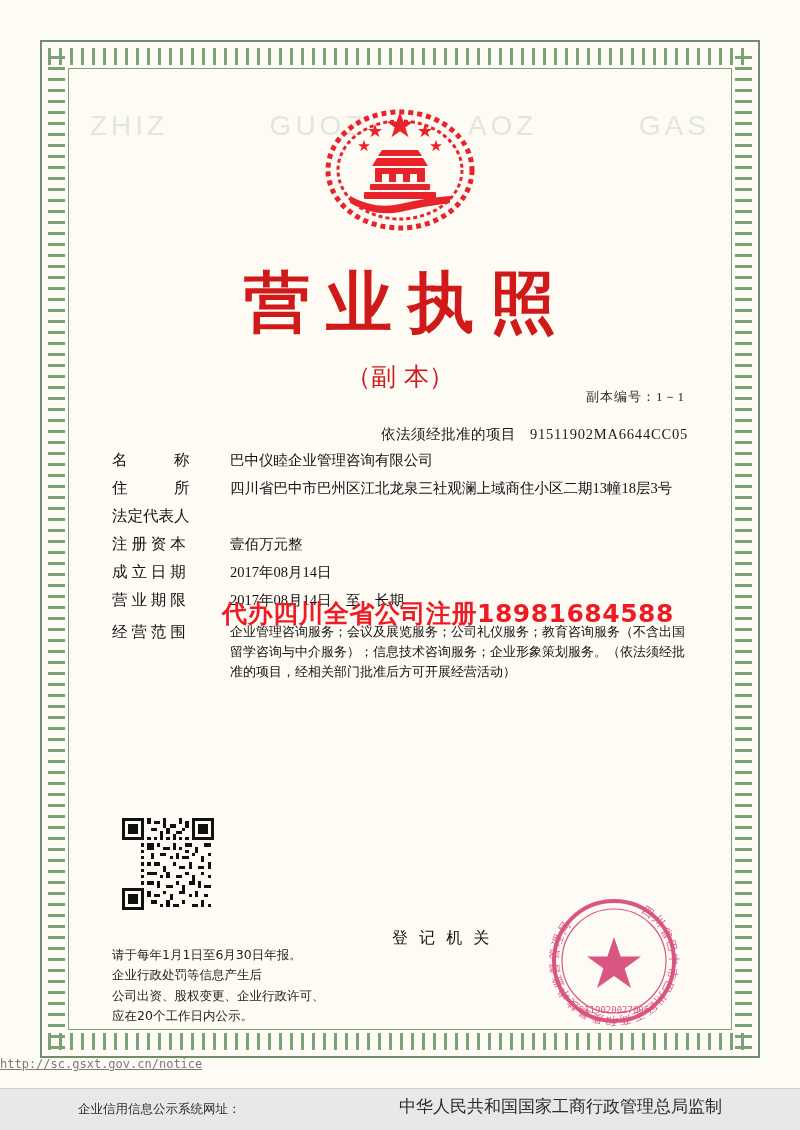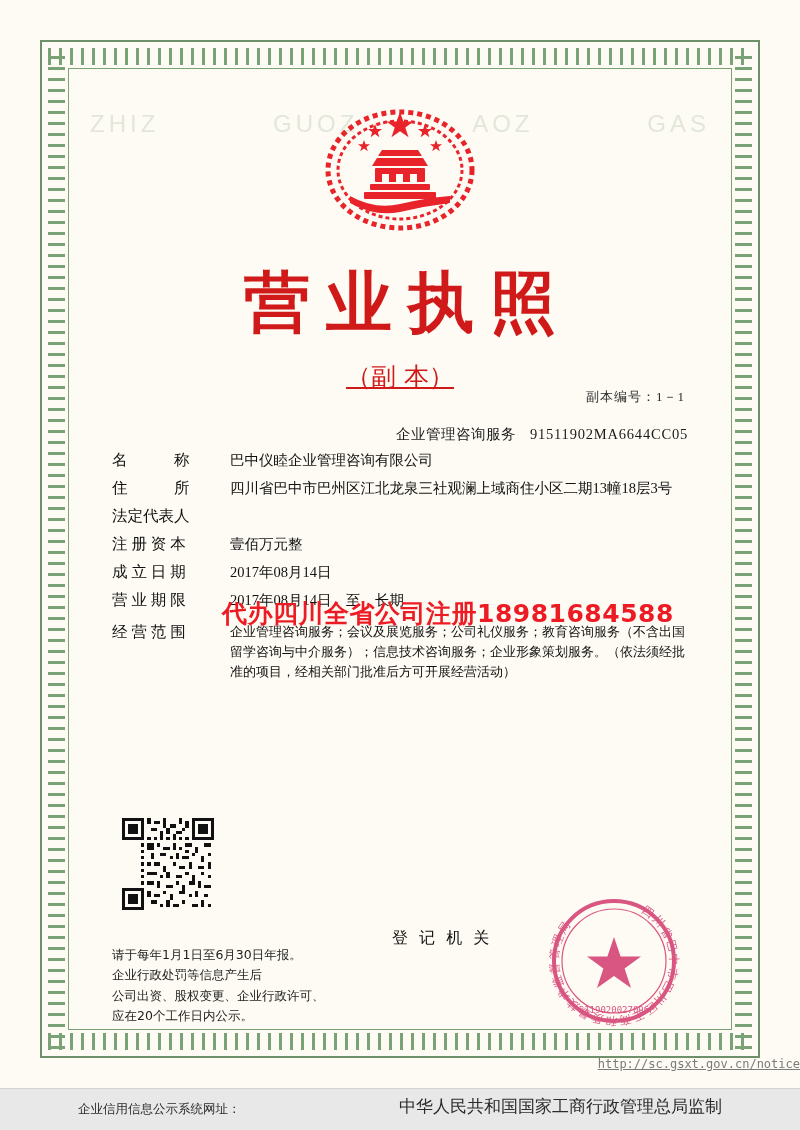--- a/index.html
+++ b/index.html
@@ -71,21 +71,21 @@
     left: 68px; top: 68px; right: 68px; bottom: 100px;
     border: 1px solid #7aa277;
   }
 
   
   .watermark-row {
     position: absolute;
     left: 90px; right: 90px; top: 110px;
     display: flex;
     justify-content: space-between;
-    font-size: 24px;
+    font-size: 28px;
     letter-spacing: 4px;
     color: #e2e7da;
     font-family: "Liberation Sans", sans-serif;
     user-select: none;
     pointer-events: none;
   }
 
   
   .emblem {
     position: absolute;
@@ -107,21 +107,20 @@
     text-indent: 16px;
     font-family: "DejaVu Serif", serif;
   }
   .subtitle {
     position: absolute;
     left: 0; right: 0; top: 360px;
     text-align: center;
     font-size: 25px;
     color: #d01a1a;
     font-family: "DejaVu Serif", serif;
-    text-decoration: underline;
   }
   .copy-no {
     position: absolute;
     right: 115px; top: 388px;
     font-size: 13px;
     color: #2a2a2a;
     letter-spacing: 1px;
   }
 
   
@@ -220,21 +219,21 @@
     position: absolute;
     left: 538px; top: 885px;
     width: 152px; height: 152px;
     opacity: 0.82;
   }
 
   
   .bottom-url {
     position: absolute;
     left: 0; right: 0; top: 1057px;
-    text-align: right;
+    text-align: left;
     font-size: 12px;
     color: #7b7b7b;
     font-family: "DejaVu Sans Mono", monospace;
     text-decoration: underline;
   }
   .bottom-bar {
     position: absolute;
     left: 0; right: 0; bottom: 0;
     height: 42px;
     background: #e8e8e8;
@@ -298,21 +297,21 @@
     </svg>
   </div>
 
   <div class="title">营业执照</div>
   <div class="subtitle">（副 本）</div>
   <div class="copy-no">
     <span>副本编号：</span><span>1－1</span>
   </div>
 
   <div class="credit-code">
-    <span>企业管理咨询服务</span><span class="code">91511902MA6644CC05</span>
+    <span>依法须经批准的项目</span><span class="code">91511902MA6644CC05</span>
   </div>
 
   <div class="fields">
 
     <div class="field-row">
       <div class="field-label">名　　　称</div>
       <div class="field-value">巴中仪睦企业管理咨询有限公司</div>
     </div>
 
 

